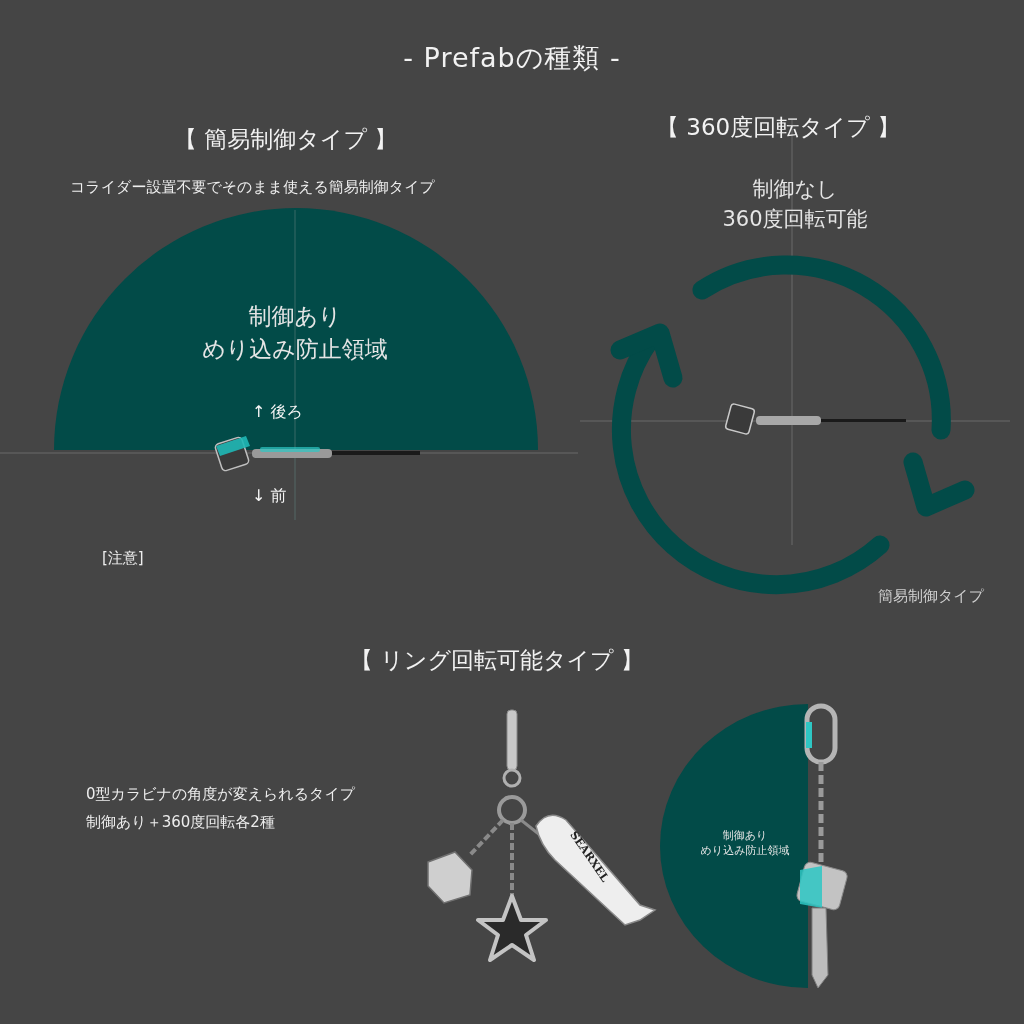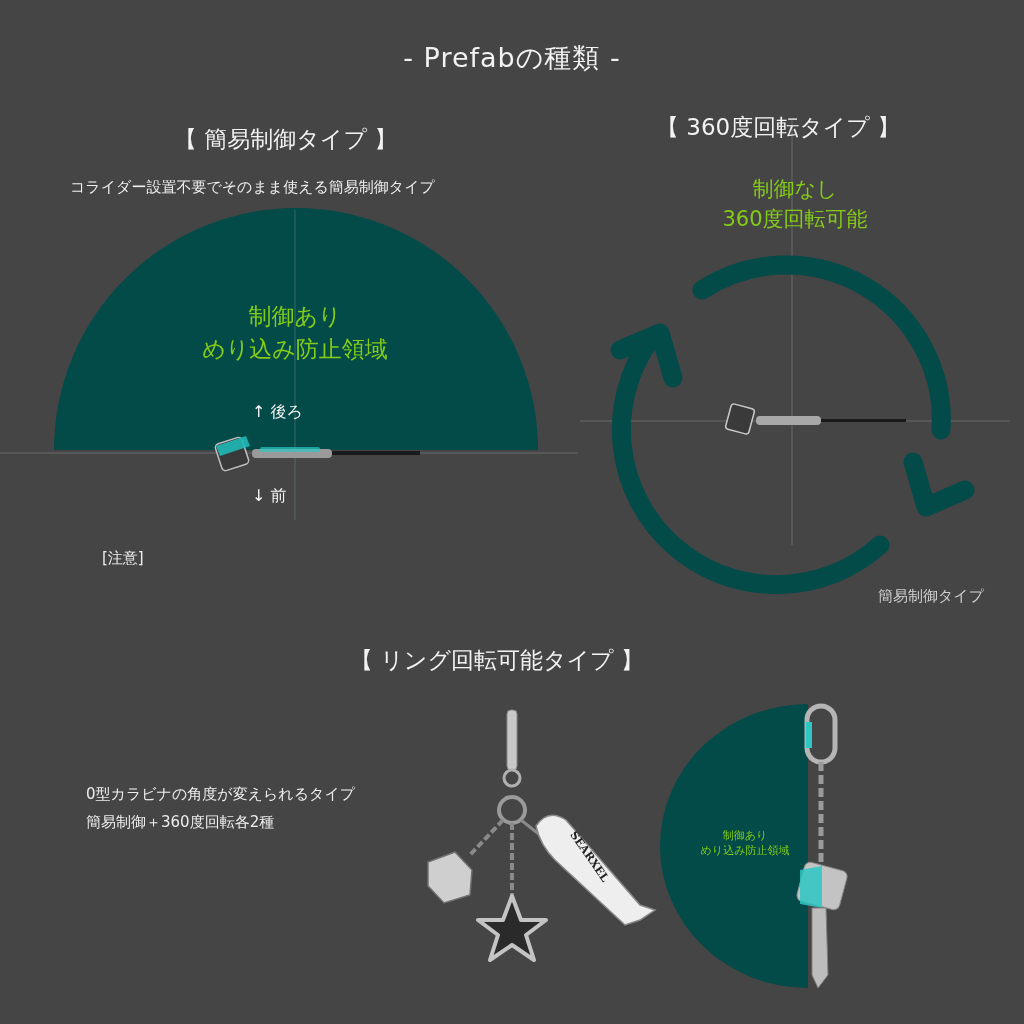--- a/index.html
+++ b/index.html
@@ -11,21 +11,21 @@
       position: relative;
     }
     .abs { position: absolute; }
     .center { text-align: center; }
     .title {
       left: 0; width: 1024px; top: 40px; font-size: 27px; letter-spacing: 1px;
       text-align: center; color: #f2f2f2;
     }
     .section-h { font-size: 23px; color: #f2f2f2; white-space: nowrap; }
     .desc { font-size: 15px; color: #eeeeee; white-space: nowrap; }
-    .cyan { color: #84cc16; }
+    .cyan { color: #e5e5e5; }
     .note { font-size: 14px; line-height: 18px; color: #eeeeee; white-space: nowrap; margin-left: 24px; }
     .caption { font-size: 15px; color: #cfcfcf; white-space: nowrap; }
     .dir { font-size: 16px; color: #f5f5f5; white-space: nowrap; }
     svg { position: absolute; left: 0; top: 0; }
   </style>
 </head>
 <body>
 
 <svg width="1024" height="1024" viewBox="0 0 1024 1024">
 
@@ -104,19 +104,19 @@
 <div class="abs section-h" style="left:656px; top:112px;">【 360度回転タイプ 】</div>
 <div class="abs cyan center" style="left:695px; width:200px; top:174px; font-size:21px; line-height:30px;">
   <div>制御なし</div>
   <div>360度回転可能</div>
 </div>
 <div class="abs caption" style="left:878px; top:587px;">簡易制御タイプ</div>
 
 <div class="abs section-h" style="left:350px; top:645px;">【 リング回転可能タイプ 】</div>
 <div class="abs desc" style="left:86px; top:780px; line-height:28px;">
   <div>0型カラビナの角度が変えられるタイプ</div>
-  <div>簡易制御＋360度回転各2種</div>
+  <div>制御あり＋360度回転各2種</div>
 </div>
 <div class="abs cyan center" style="left:680px; width:130px; top:828px; font-size:11px; line-height:15px;">
   <div>制御あり</div>
   <div>めり込み防止領域</div>
 </div>
 <div class="abs" style="left:560px; top:850px; font-size:11px; font-family:'DejaVu Serif', serif; color:#222; transform:rotate(55deg); white-space:nowrap; font-weight:bold;">SEARXEL</div>
 
 </body></html>

